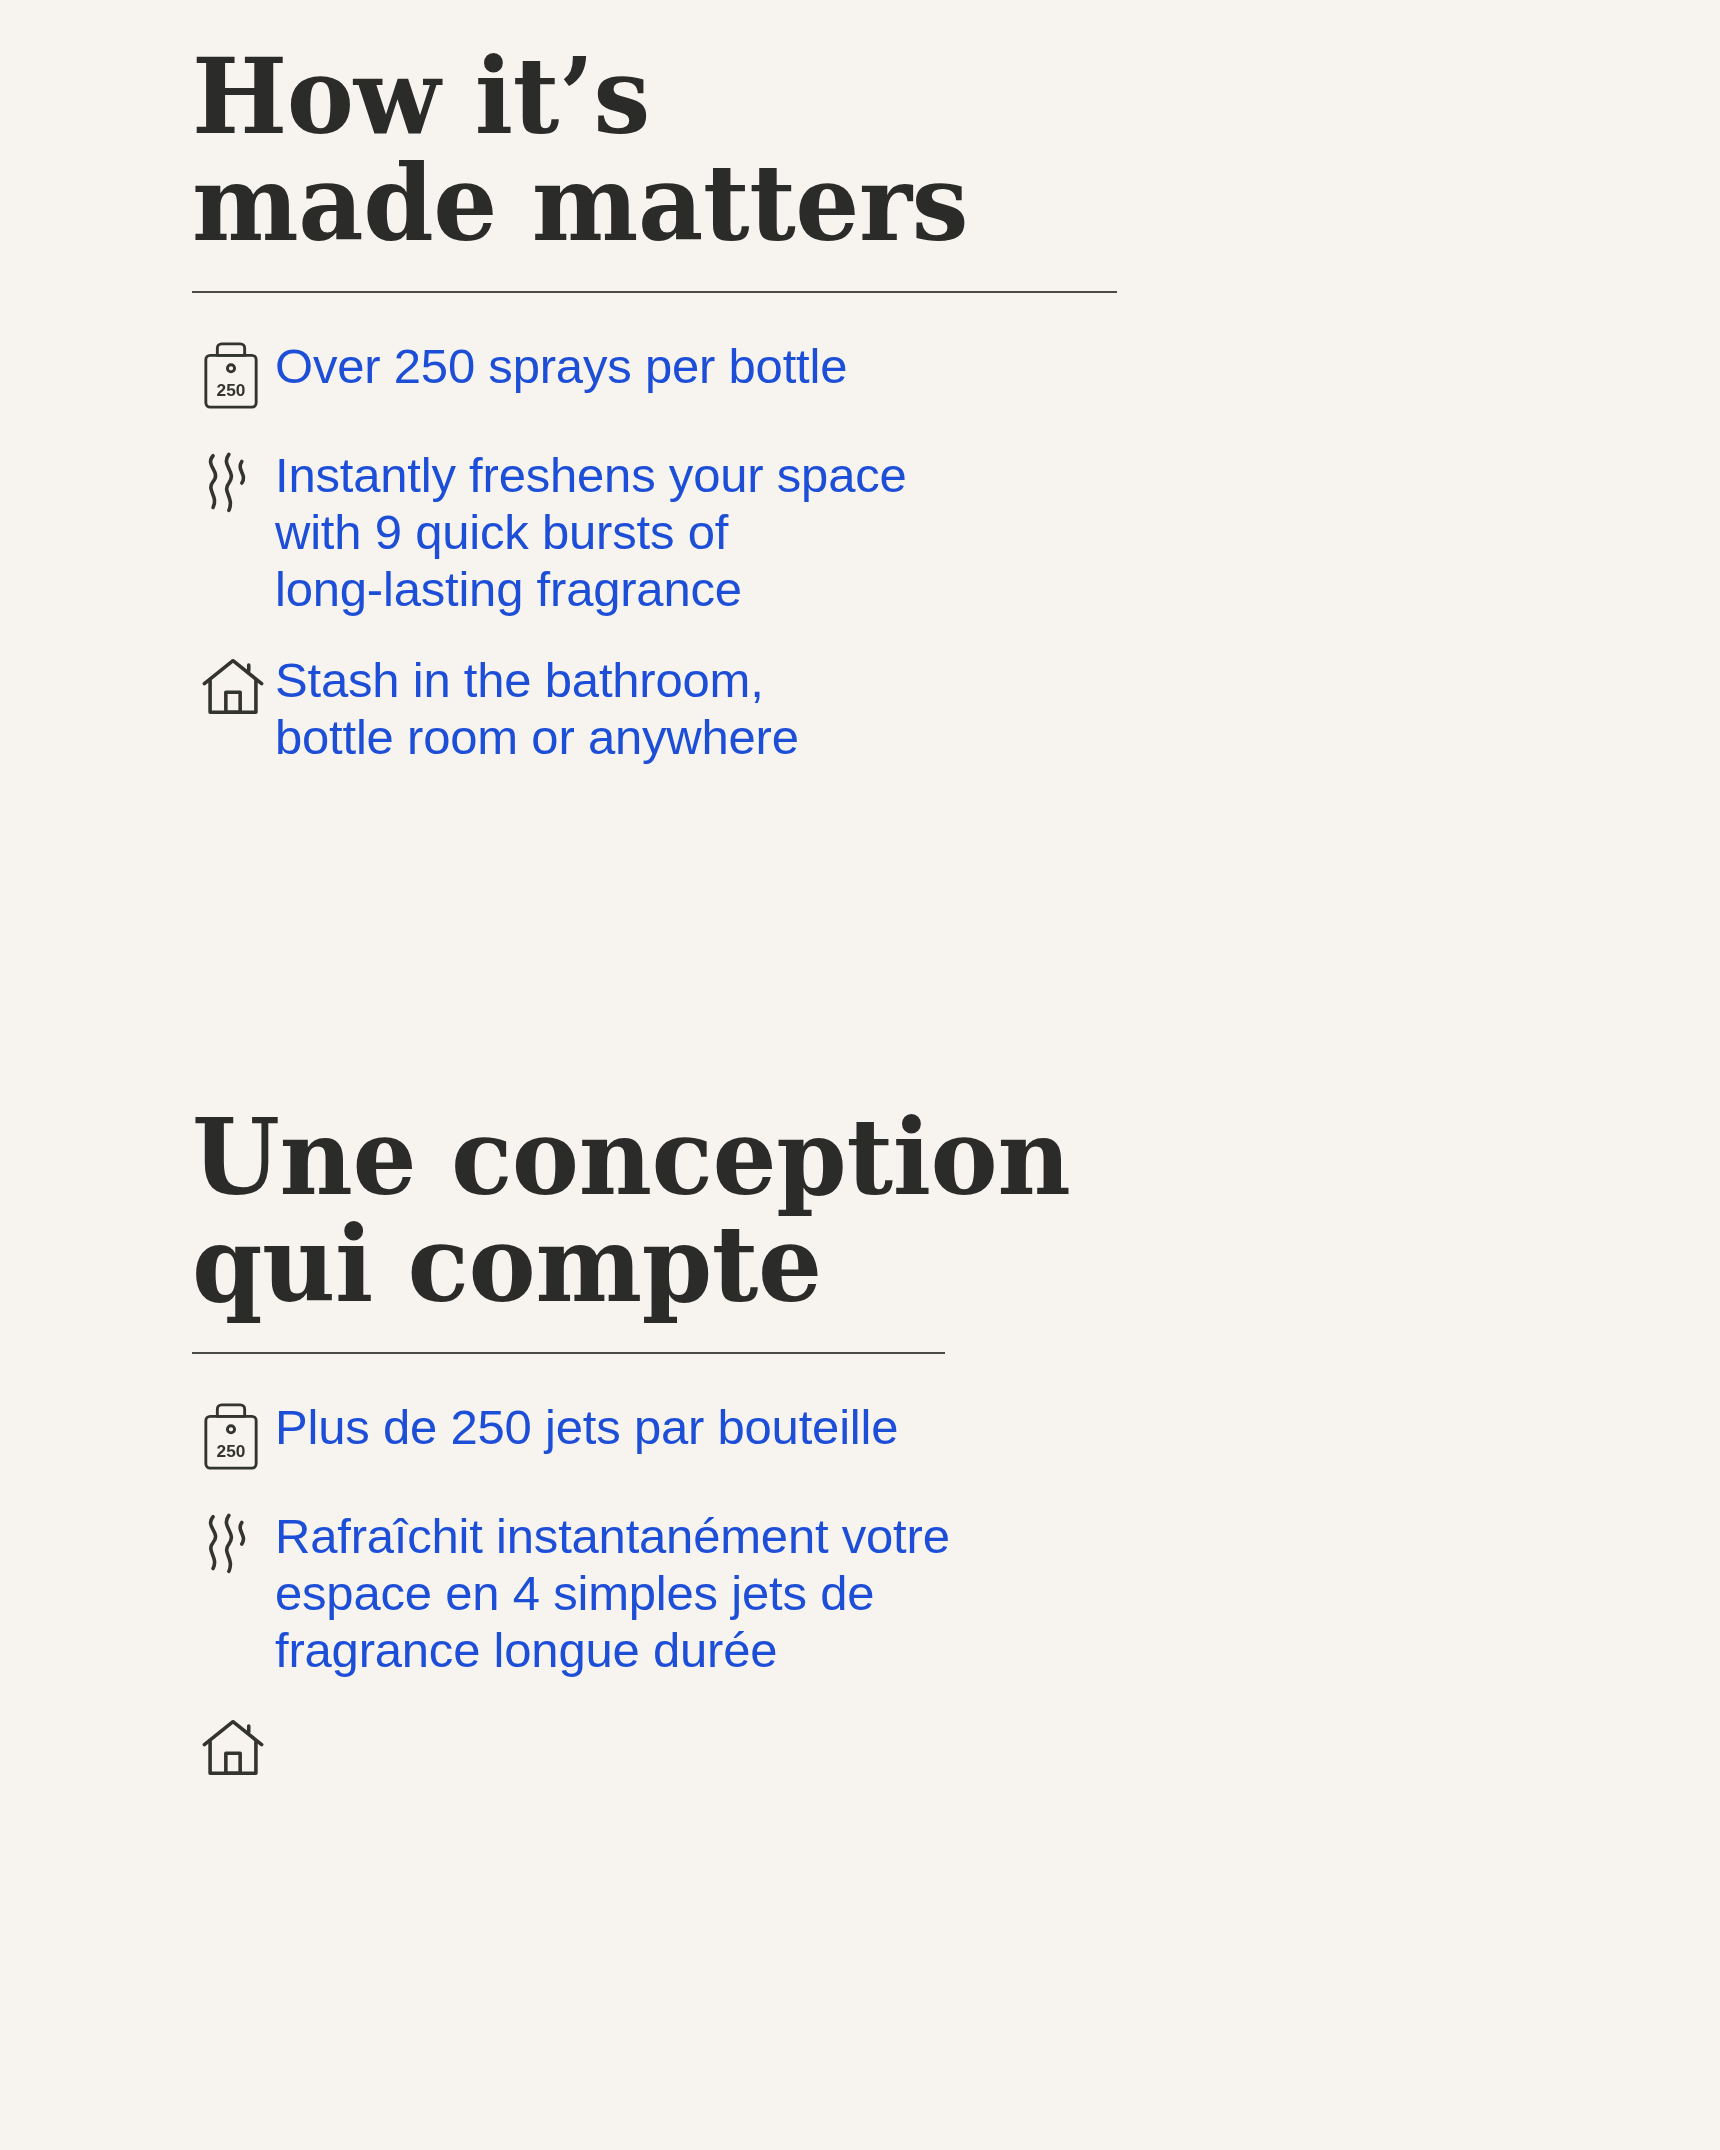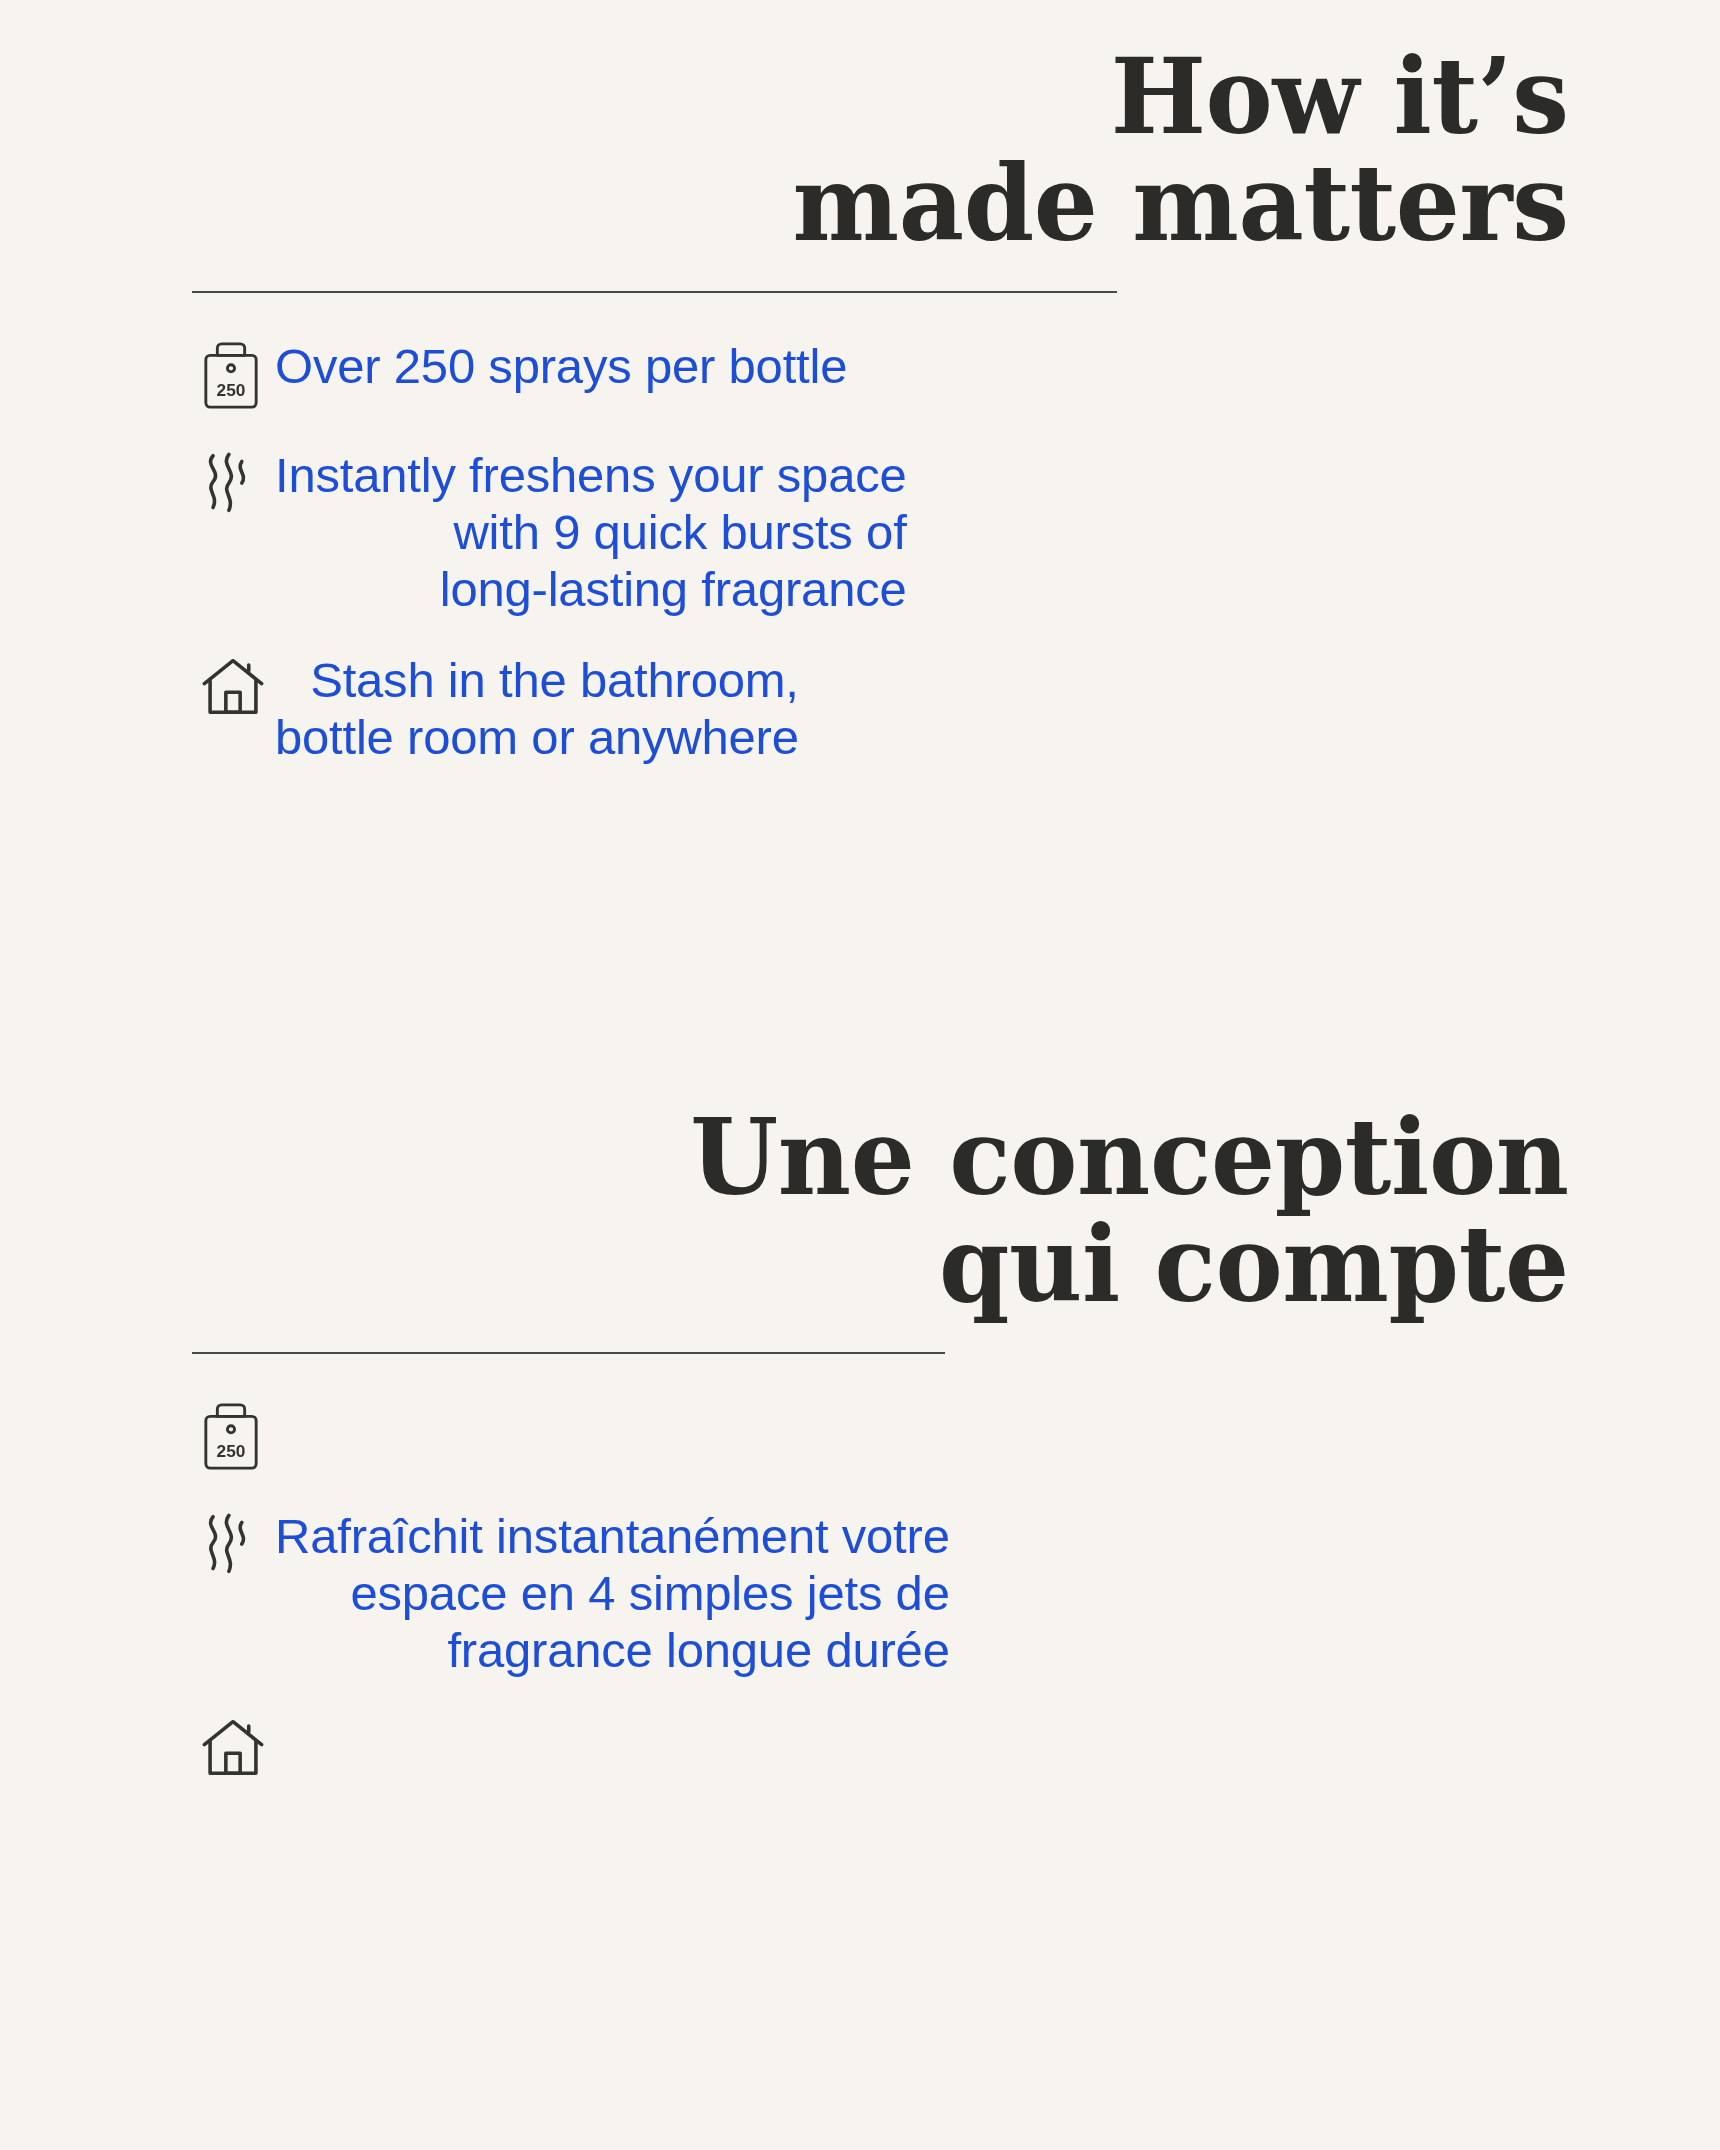--- a/index.html
+++ b/index.html
@@ -15,21 +15,20 @@
     color: #2f2f2d;
     overflow: hidden;
   }
 
   .page {
     position: relative;
     width: 1721px;
     height: 2151px;
     box-sizing: border-box;
     padding: 0;
-    text-align: right;
   }
 
   .section {
     position: absolute;
     left: 192px;
     width: 1434px;
   }
 
   .section-en { top: 43px; }
   .section-fr { top: 1104px; }
@@ -173,20 +172,21 @@
 
       <li class="feature-item">
         <span class="feature-icon">
           <svg width="62" height="69" viewBox="0 0 86 96" fill="none" xmlns="http://www.w3.org/2000/svg">
             <path d="M30 4 h26 a6 6 0 0 1 6 6 v10 h-38 v-10 a6 6 0 0 1 6 -6 z" stroke="#33332f" stroke-width="4" stroke-linejoin="round"></path>
             <path d="M14 20 h58 a6 6 0 0 1 6 6 v60 a6 6 0 0 1 -6 6 h-58 a6 6 0 0 1 -6 -6 v-60 a6 6 0 0 1 6 -6 z" stroke="#33332f" stroke-width="4" stroke-linejoin="round"></path>
             <circle cx="43" cy="38" r="5" stroke="#33332f" stroke-width="4"></circle>
             <text x="43" y="76" text-anchor="middle" font-family="Liberation Sans, sans-serif" font-size="24" font-weight="bold" fill="#33332f">250</text>
           </svg>
         </span>
+        <span class="feature-text">Plus de 250 jets par bouteille</span>
       </li>
 
       <li class="feature-item">
         <span class="feature-icon">
           <svg width="52" height="69" viewBox="0 0 72 96" fill="none" xmlns="http://www.w3.org/2000/svg">
             <path d="M18 8 C6 22 30 30 18 44 C8 56 26 64 18 80" stroke="#33332f" stroke-width="5" stroke-linecap="round"></path>
             <path d="M40 6 C28 22 52 30 40 46 C30 58 48 66 40 84" stroke="#33332f" stroke-width="5" stroke-linecap="round"></path>
             <path d="M58 16 C50 28 66 34 58 46" stroke="#33332f" stroke-width="5" stroke-linecap="round"></path>
           </svg>
         </span>

